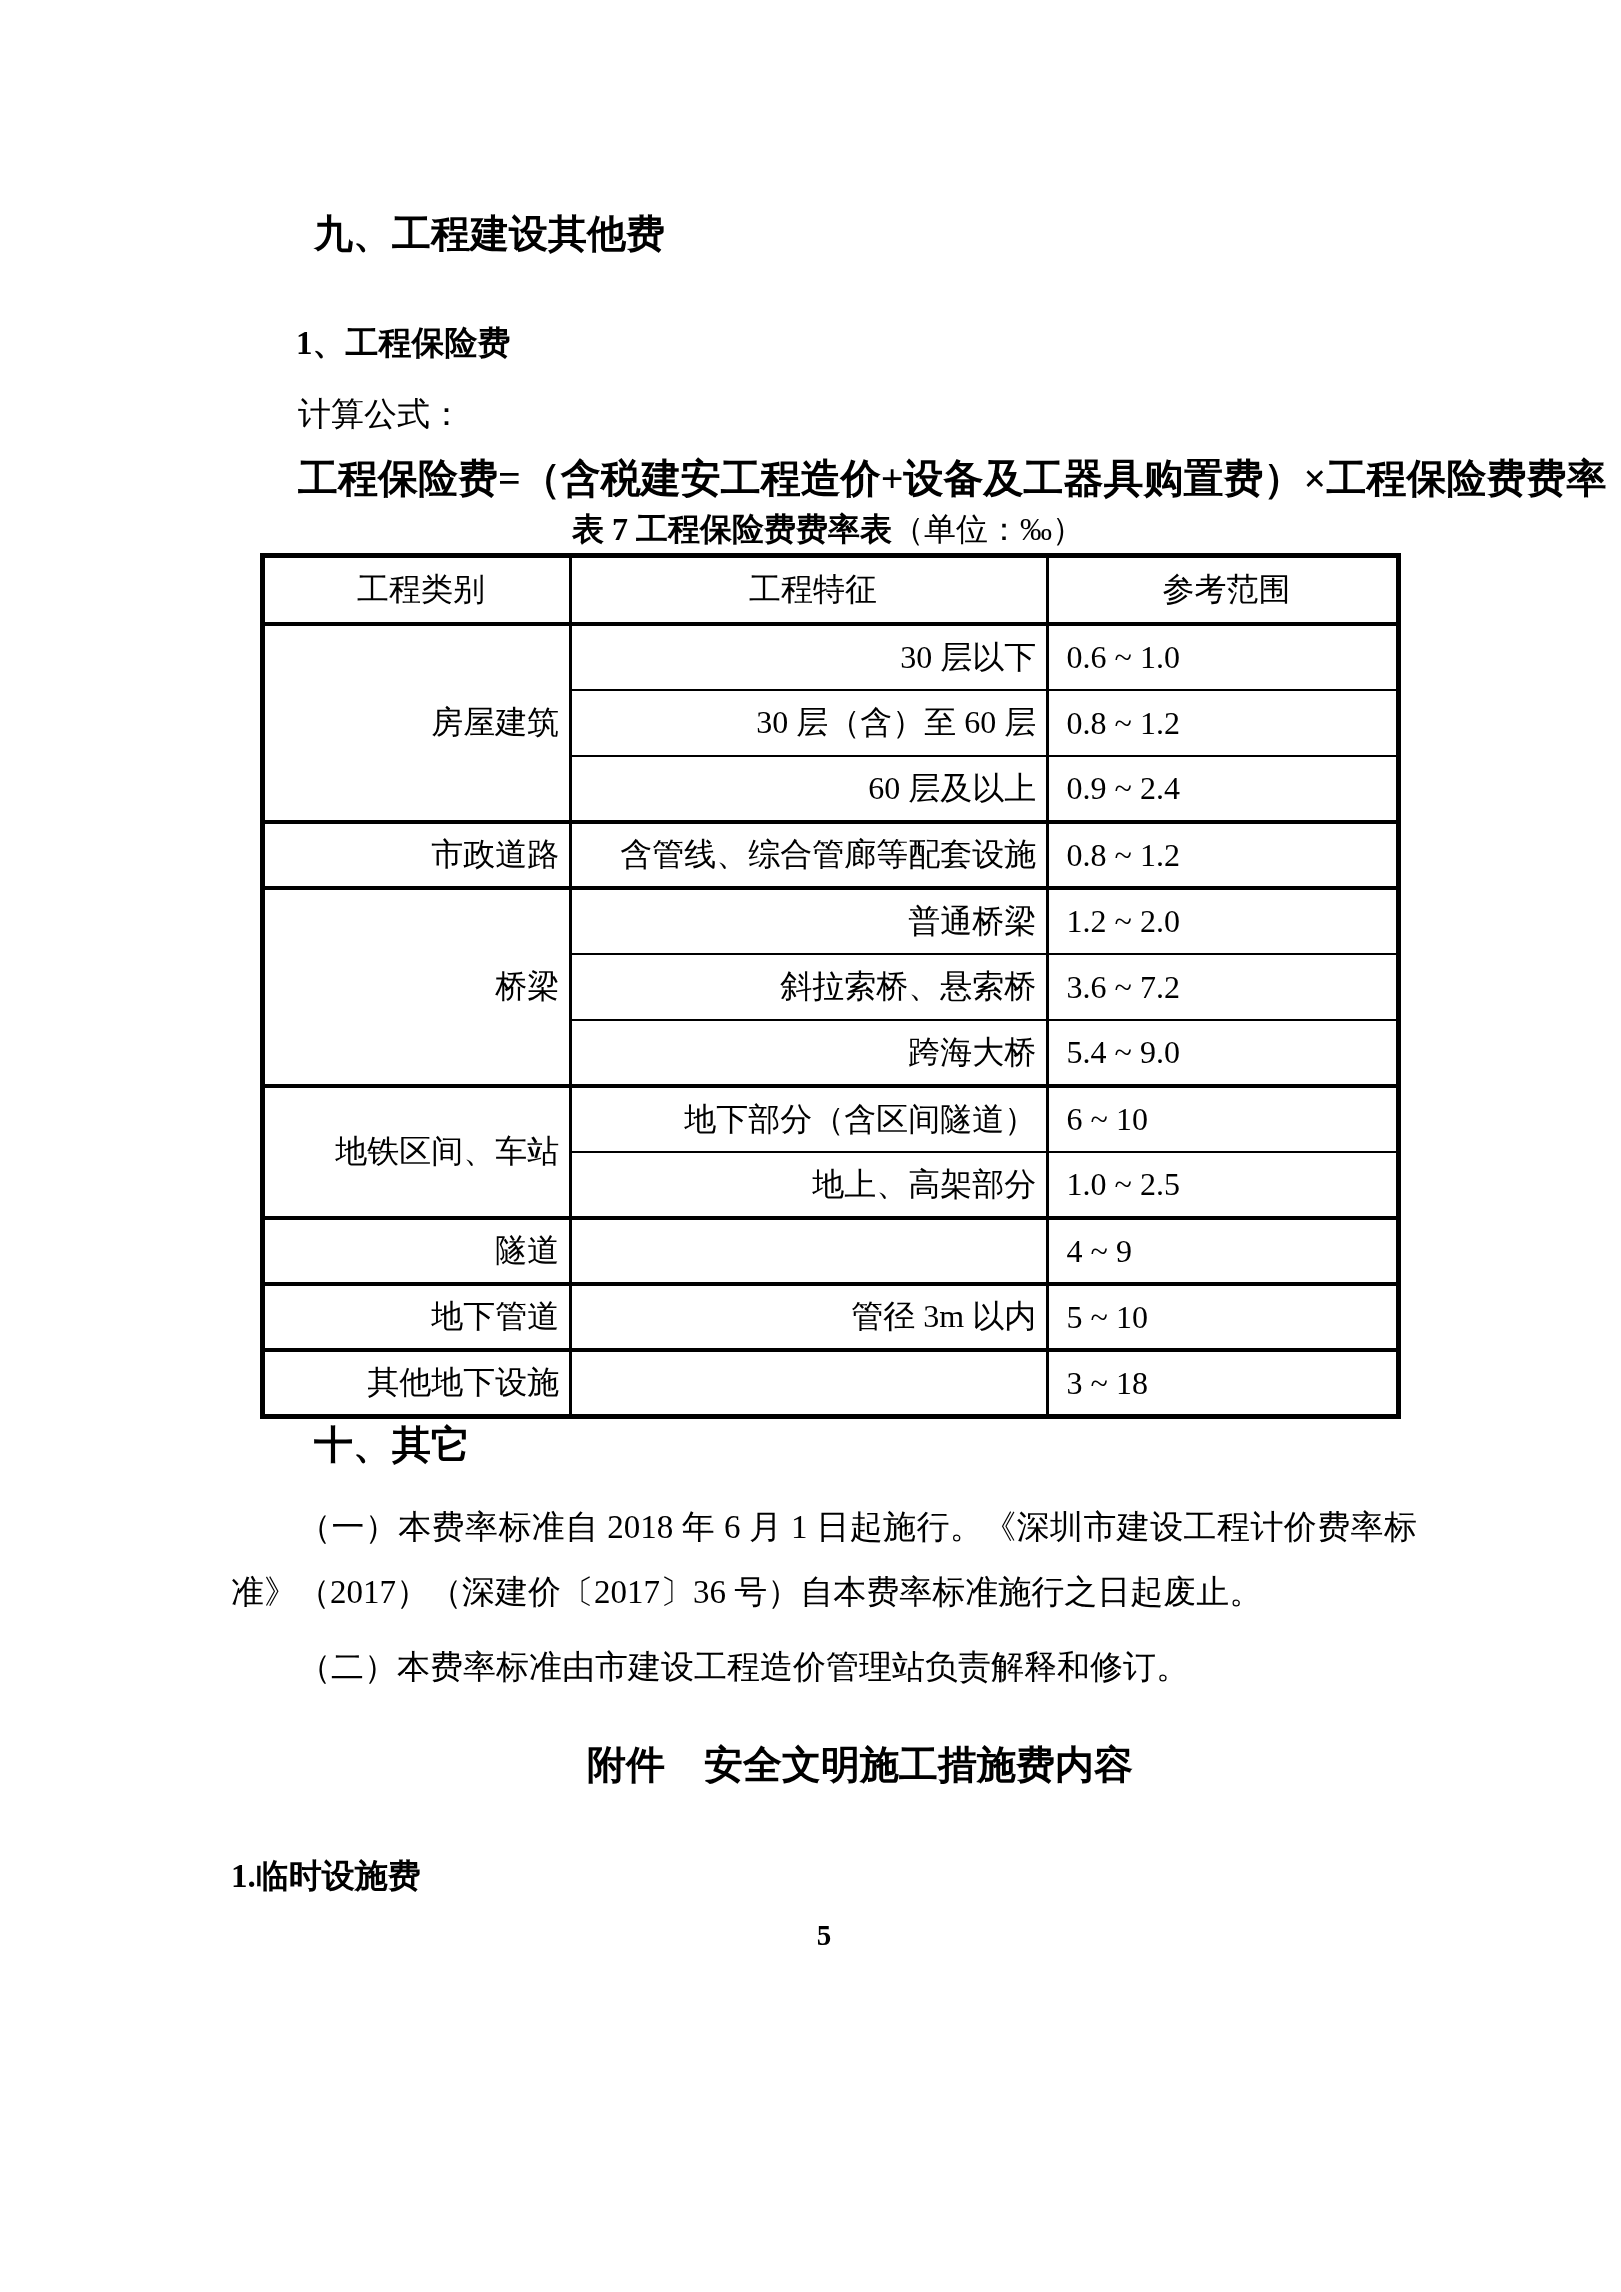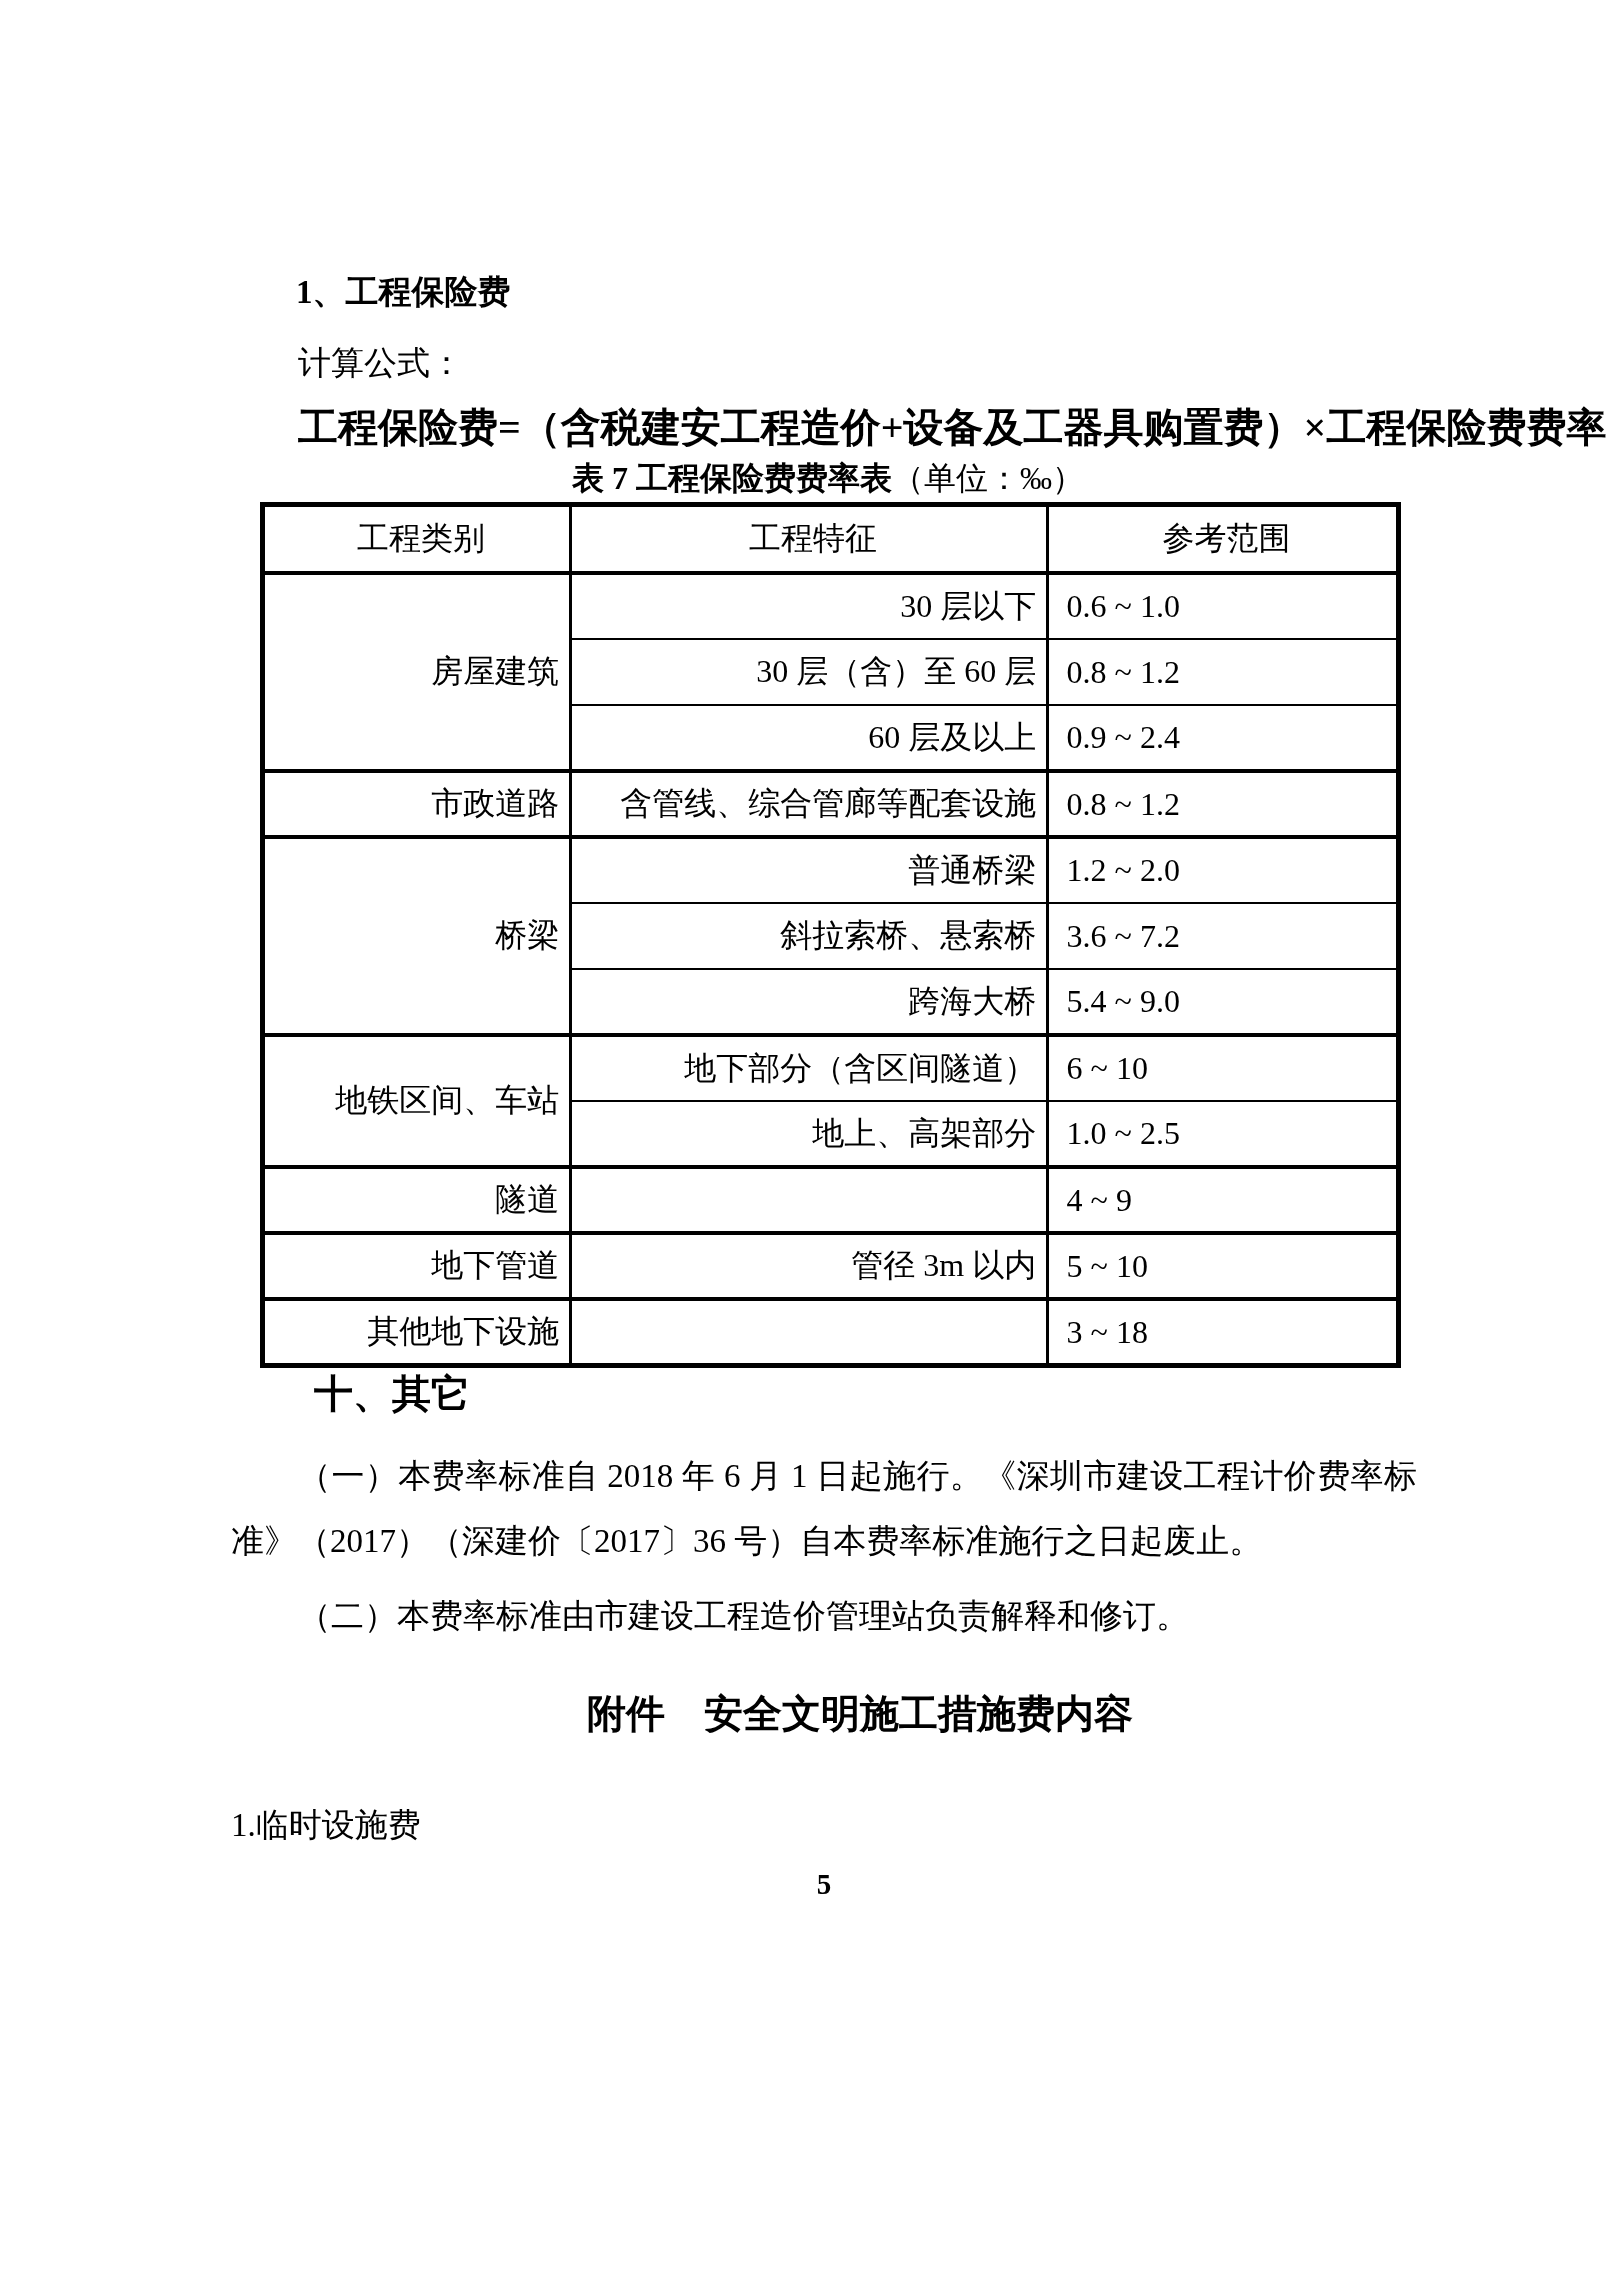--- a/index.html
+++ b/index.html
@@ -99,37 +99,38 @@
     left: 36px;
     text-align: center;
     font-family: "Liberation Sans", "DejaVu Sans", sans-serif;
     font-weight: bold;
     font-size: 39px;
     line-height: 51px;
     white-space: pre;
   }
   .appendix-item {
     margin: 63px 0 0 0;
-    font-weight: normal;
+    font-weight: bold;
     font-size: 33px;
     line-height: 47px;
   }
   .page-number {
     margin: 15.7px 0 0 0;
     text-align: center;
     font-weight: bold;
     font-size: 29px;
     line-height: 39px;
   }
 </style>
 </head>
 <body>
 
 <div class="page">
 
+  <h1 class="section-heading">九、工程建设其他费</h1>
 
   <h2 class="sub-heading">1、工程保险费</h2>
 
   <p class="formula-label">计算公式：</p>
 
   <p class="formula">工程保险费=（含税建安工程造价+设备及工器具购置费）×工程保险费费率</p>
 
 
   <div class="table-caption">
     <span class="caption-title">表 7  工程保险费费率表</span><span class="caption-unit">（单位：‰）</span>

